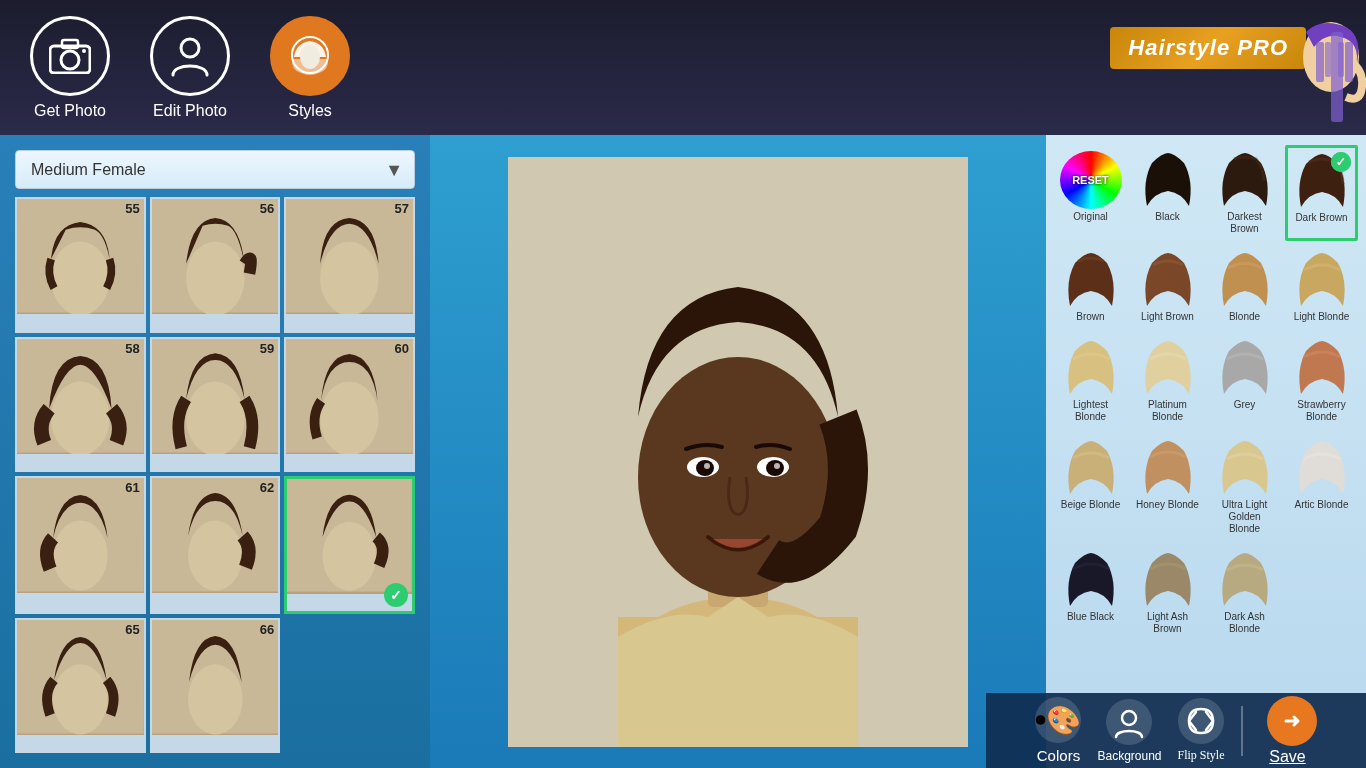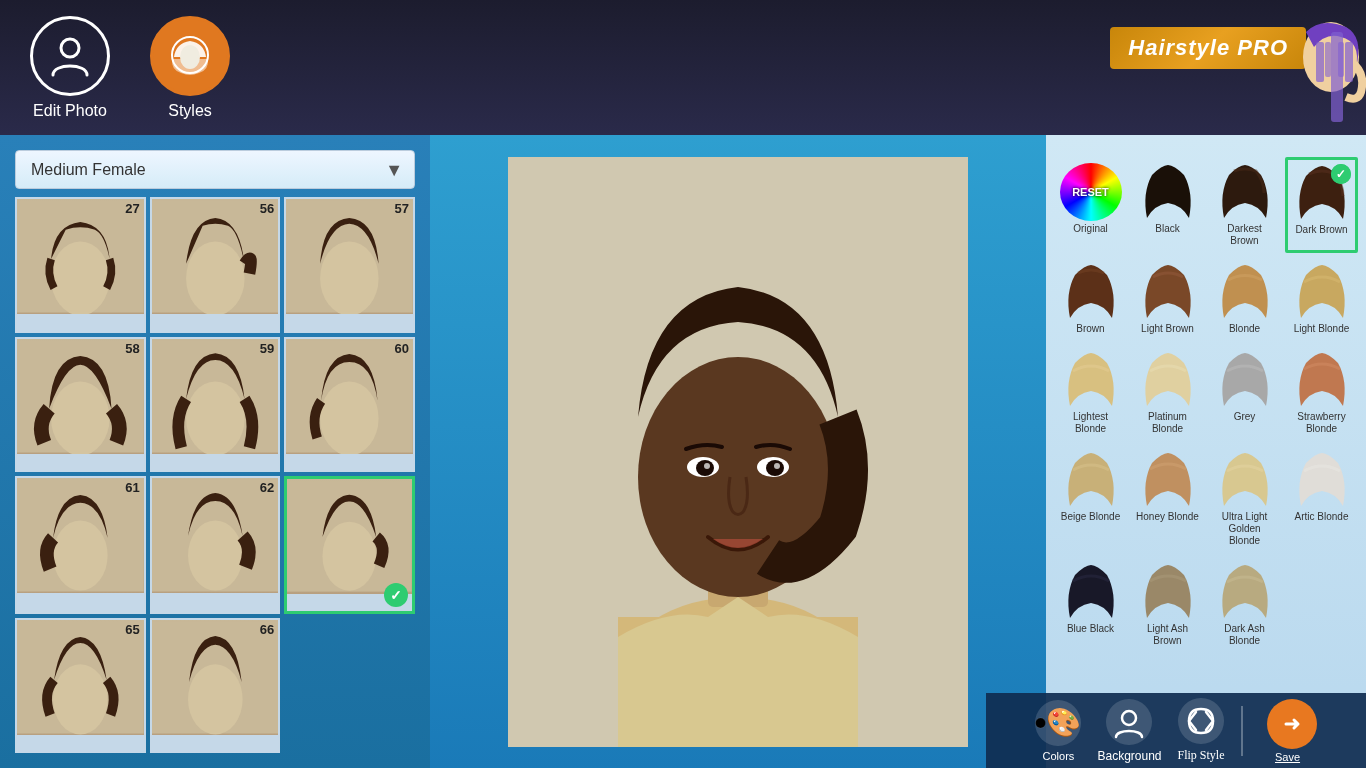--- a/index.html
+++ b/index.html
@@ -173,21 +173,21 @@
       justify-content: center;
       overflow: hidden;
       position: relative;
     }
 
     
     #right-panel {
       width: 320px;
       height: 100%;
       background: linear-gradient(180deg, #d0e8f5 0%, #b8d8ee 100%);
-      padding: 22px 8px;
+      padding: 10px 8px;
       overflow-y: auto;
     }
     .color-grid {
       display: grid;
       grid-template-columns: repeat(4, 1fr);
       gap: 4px;
     }
     .color-item {
       display: flex;
       flex-direction: column;
@@ -316,20 +316,31 @@
       display: flex;
       align-items: center;
       justify-content: center;
       overflow: hidden;
     }
   </style>
 </head>
 <body>
 
 <div id="topbar">
+  <div class="nav-btn">
+    <div class="nav-icon-circle">
+      <svg width="42" height="36" viewBox="0 0 42 36" fill="none">
+        <rect x="1" y="8" width="40" height="27" rx="4" fill="none" stroke="white" stroke-width="3"></rect>
+        <circle cx="21" cy="22" r="9" fill="none" stroke="white" stroke-width="3"></circle>
+        <rect x="13" y="2" width="16" height="8" rx="2" fill="none" stroke="white" stroke-width="2.5"></rect>
+        <circle cx="35" cy="13" r="2" fill="white"></circle>
+      </svg>
+    </div>
+    <span class="nav-label">Get Photo</span>
+  </div>
   <div class="nav-btn">
     <div class="nav-icon-circle">
       <svg width="42" height="42" viewBox="0 0 42 42" fill="none">
         <circle cx="21" cy="13" r="9" fill="none" stroke="white" stroke-width="3"></circle>
         <path d="M4 40 C4 28 38 28 38 40" fill="none" stroke="white" stroke-width="3" stroke-linecap="round"></path>
       </svg>
     </div>
     <span class="nav-label">Edit Photo</span>
   </div>
   <div class="nav-btn">
@@ -384,21 +395,21 @@
       <div class="style-item">
         <div class="style-photo">
           <svg width="100%" height="100%" viewBox="0 0 130 115" xmlns="http://www.w3.org/2000/svg">
             <rect width="130" height="115" fill="#c8b898"></rect>
             <ellipse cx="65" cy="80" rx="30" ry="38" fill="#d4c4a0"></ellipse>
             <path d="M35 60 Q38 25 65 22 Q92 25 95 60 Q90 35 80 30 Q65 25 50 30 Z" fill="#3a2010"></path>
             <path d="M35 60 Q30 75 38 90" fill="none" stroke="#3a2010" stroke-width="8"></path>
             <path d="M95 60 Q100 75 92 90" fill="none" stroke="#3a2010" stroke-width="8"></path>
           </svg>
         </div>
-        <span class="style-num">27</span>
+        <span class="style-num">55</span>
       </div>
       <div class="style-item">
         <div class="style-photo">
           <svg width="100%" height="100%" viewBox="0 0 130 115" xmlns="http://www.w3.org/2000/svg">
             <rect width="130" height="115" fill="#c8b898"></rect>
             <ellipse cx="65" cy="80" rx="30" ry="38" fill="#d4c4a0"></ellipse>
             <path d="M35 65 Q40 20 65 18 Q90 20 95 65 Q88 30 78 26 Q65 22 52 26 Z" fill="#3a2010"></path>
             <path d="M95 65 Q105 50 100 75" fill="none" stroke="#3a2010" stroke-width="12"></path>
           </svg>
         </div>
@@ -707,21 +718,21 @@
 
 <div id="bottom-bar" style="position:fixed;bottom:0;right:0;width:380px;height:75px;background:rgba(15,45,80,0.92);display:flex;align-items:center;justify-content:center;padding:0 15px;">
   <div class="tool-btn">
     <div class="tool-icon" style="font-size:28px;">
       <svg width="40" height="40" viewBox="0 0 40 40">
           <circle cx="20" cy="20" r="18" fill="conic-gradient(red,yellow,lime,cyan,blue,magenta,red)"></circle>
           <circle cx="20" cy="20" r="18" fill="none" stroke="rgba(255,255,255,0.3)" stroke-width="1"></circle>
         </svg>
       🎨
     </div>
-    <span style="font-size:11px;color:white;">Colors</span>
+    <span style="font-size:15px;color:white;">Colors</span>
   </div>
   <div class="tool-btn">
     <div class="tool-icon">
       <svg width="34" height="34" viewBox="0 0 34 34" fill="none">
         <circle cx="17" cy="13" r="7" fill="none" stroke="white" stroke-width="2.5"></circle>
         <path d="M4 32 C4 24 30 24 30 32" fill="none" stroke="white" stroke-width="2.5" stroke-linecap="round"></path>
       </svg>
     </div>
     <span style="font-size:12px;color:white;">Background</span>
   </div>
@@ -735,15 +746,15 @@
     </div>
     <span style="font-size:12px;color:white;font-family:Liberation Serif, serif;">Flip Style</span>
   </div>
   <div class="tool-divider"></div>
   <div class="tool-btn">
     <div class="save-btn">
       <svg width="28" height="28" viewBox="0 0 28 28" fill="none">
         <path d="M8 14 L20 14 M16 10 L20 14 L16 18" stroke="white" stroke-width="3" stroke-linecap="round" stroke-linejoin="round"></path>
       </svg>
     </div>
-    <span style="font-size:11px;color:white;margin-top:2px;text-decoration:underline;">Save</span>
+    <span style="font-size:16px;color:white;margin-top:2px;text-decoration:underline;">Save</span>
   </div>
 </div>
 
 </body></html>

